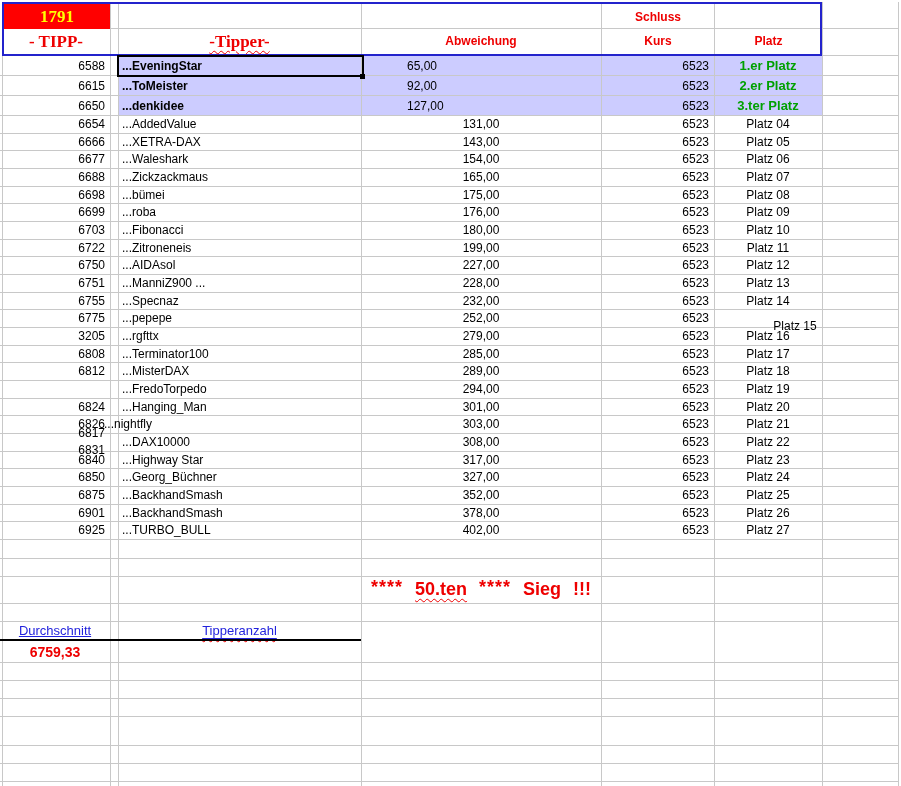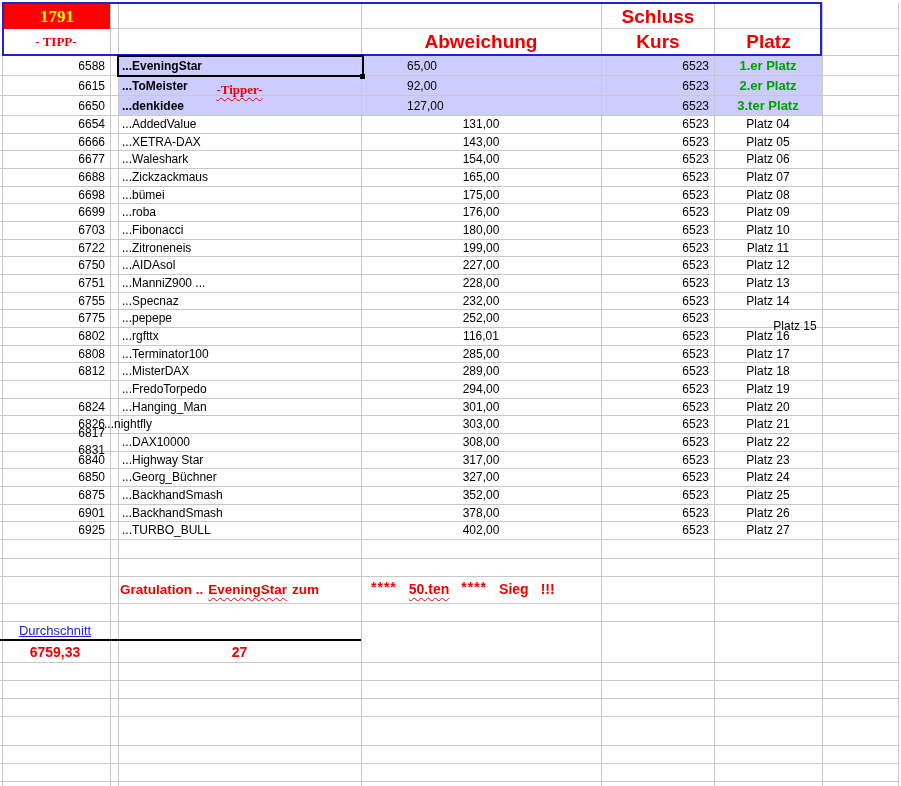--- a/index.html
+++ b/index.html
@@ -18,40 +18,40 @@
   .bold{font-weight:bold;}
   .green{color:var(--green);font-weight:bold;font-size:13px;}
   
   #hdr-box{position:absolute;left:2px;top:2px;width:820px;height:54px;border:2px solid var(--blue-border);
            box-sizing:border-box;z-index:3;background:transparent;}
   .hdr-cell{position:absolute;z-index:4;white-space:nowrap;box-sizing:border-box;}
   #game-no{left:4px;top:4px;width:106px;height:25px;background:var(--red-bg);color:var(--yellow);
            font-family:"Liberation Serif",serif;font-weight:bold;font-size:17px;text-align:center;line-height:25px;}
   #title{left:120px;top:3px;height:26px;line-height:27px;color:var(--title-blue);
          font-family:"Liberation Serif",serif;font-weight:bold;font-size:15px;}
-  .red-serif{color:var(--red-text);font-family:"Liberation Serif",serif;font-weight:bold;font-size:13px;text-align:center;}
-  .red-sans{color:var(--red-text);font-weight:bold;font-size:19px;text-align:center;}
+  .red-serif{color:var(--red-text);font-family:"Liberation Serif",serif;font-weight:bold;font-size:17px;text-align:center;}
+  .red-sans{color:var(--red-text);font-weight:bold;font-size:12px;text-align:center;}
   #th-tipp{left:2px;top:29px;width:108px;height:25px;line-height:25px;}
   #th-tipper{left:118px;top:29px;width:243px;height:25px;line-height:25px;}
   #th-abw{left:361px;top:29px;width:240px;height:25px;line-height:25px;}
   #th-schluss{left:602px;top:4px;width:112px;height:25px;line-height:26px;}
   #th-kurs{left:602px;top:29px;width:112px;height:25px;line-height:25px;}
   #th-platz{left:715px;top:29px;width:107px;height:25px;line-height:25px;}
   
   #sel{position:absolute;left:117px;top:55px;width:247px;height:22px;border:2px solid #000;
        box-sizing:border-box;z-index:5;}
   #sel-handle{position:absolute;left:360px;top:74px;width:5px;height:5px;background:#000;z-index:6;}
   
-  .wavy{text-decoration:underline wavy var(--red-text);text-decoration-thickness:1px;text-underline-offset:3px;margin-top:48px;}
+  .wavy{text-decoration:underline wavy var(--red-text);text-decoration-thickness:1px;text-underline-offset:3px;}
   .solid-u{text-decoration:underline;}
   
   .ovl{position:absolute;white-space:nowrap;z-index:2;box-sizing:border-box;}
   #grat-left{left:120px;top:576px;height:27px;line-height:27px;color:var(--red-text);font-weight:bold;font-size:13.5px;}
   #grat-left span{margin-right:5px;}
-  #grat-right{left:371px;top:576px;height:27px;line-height:27px;color:var(--red-text);font-weight:bold;font-size:14px;}
+  #grat-right{left:371px;top:576px;height:27px;line-height:27px;color:var(--red-text);font-weight:bold;font-size:18px;}
   #grat-right span{margin-right:12px;}
   .stars{position:relative;top:-2px;letter-spacing:1px;}
   #avg-label{left:0;top:621px;width:110px;height:19px;line-height:20px;text-align:center;
              color:var(--label-blue);font-size:13px;text-decoration:underline;}
   #count-label{left:118px;top:621px;width:243px;height:19px;line-height:20px;text-align:center;
                color:var(--label-blue);font-size:13px;}
   #stats-rule{position:absolute;left:0;top:639px;width:361px;height:2px;background:#000;z-index:3;}
   #avg-value{left:0;top:642px;width:110px;height:20px;line-height:20px;text-align:center;
              color:var(--red-text);font-weight:bold;font-size:14px;}
   #count-value{left:118px;top:642px;width:243px;height:20px;line-height:20px;text-align:center;
@@ -183,23 +183,23 @@
       <div class="cell num" style="left: 0px; top: 292.667px; width: 110px; height: 17.6667px; line-height: 17.6667px;">6755</div>
       <div class="cell name" style="left: 118px; top: 292.667px; width: 243px; height: 17.6667px; line-height: 17.6667px;">...Specnaz</div>
       <div class="cell abw" style="left: 361px; top: 292.667px; width: 240px; height: 17.6667px; line-height: 17.6667px;">232,00</div>
       <div class="cell kurs" style="left: 601px; top: 292.667px; width: 113px; height: 17.6667px; line-height: 17.6667px;">6523</div>
       <div class="cell platz" style="left: 714px; top: 292.667px; width: 108px; height: 17.6667px; line-height: 17.6667px;">Platz 14</div>
       <div class="cell num" style="left: 0px; top: 310.334px; width: 110px; height: 17.6667px; line-height: 17.6667px;">6775</div>
       <div class="cell name" style="left: 118px; top: 310.334px; width: 243px; height: 17.6667px; line-height: 17.6667px;">...pepepe</div>
       <div class="cell abw" style="left: 361px; top: 310.334px; width: 240px; height: 17.6667px; line-height: 17.6667px;">252,00</div>
       <div class="cell kurs" style="left: 601px; top: 310.334px; width: 113px; height: 17.6667px; line-height: 17.6667px;">6523</div>
       <div class="cell platz" style="left: 741px; top: 310.334px; width: 108px; height: 17.6667px; line-height: 17.6667px; margin-top: 8px;">Platz 15</div>
-      <div class="cell num" style="left: 0px; top: 328px; width: 110px; height: 17.6667px; line-height: 17.6667px;">6802</div>
+      <div class="cell num" style="left: 0px; top: 328px; width: 110px; height: 17.6667px; line-height: 17.6667px;">3205</div>
       <div class="cell name" style="left: 118px; top: 328px; width: 243px; height: 17.6667px; line-height: 17.6667px;">...rgfttx</div>
-      <div class="cell abw" style="left: 361px; top: 328px; width: 240px; height: 17.6667px; line-height: 17.6667px;">116,01</div>
+      <div class="cell abw" style="left: 361px; top: 328px; width: 240px; height: 17.6667px; line-height: 17.6667px;">279,00</div>
       <div class="cell kurs" style="left: 601px; top: 328px; width: 113px; height: 17.6667px; line-height: 17.6667px;">6523</div>
       <div class="cell platz" style="left: 714px; top: 328px; width: 108px; height: 17.6667px; line-height: 17.6667px;">Platz 16</div>
       <div class="cell num" style="left: 0px; top: 345.667px; width: 110px; height: 17.6667px; line-height: 17.6667px;">6808</div>
       <div class="cell name" style="left: 118px; top: 345.667px; width: 243px; height: 17.6667px; line-height: 17.6667px;">...Terminator100</div>
       <div class="cell abw" style="left: 361px; top: 345.667px; width: 240px; height: 17.6667px; line-height: 17.6667px;">285,00</div>
       <div class="cell kurs" style="left: 601px; top: 345.667px; width: 113px; height: 17.6667px; line-height: 17.6667px;">6523</div>
       <div class="cell platz" style="left: 714px; top: 345.667px; width: 108px; height: 17.6667px; line-height: 17.6667px;">Platz 17</div>
       <div class="cell num" style="left: 0px; top: 363.334px; width: 110px; height: 17.6667px; line-height: 17.6667px;">6812</div>
       <div class="cell name" style="left: 118px; top: 363.334px; width: 243px; height: 17.6667px; line-height: 17.6667px;">...MisterDAX</div>
       <div class="cell abw" style="left: 361px; top: 363.334px; width: 240px; height: 17.6667px; line-height: 17.6667px;">289,00</div>
@@ -257,25 +257,22 @@
   <div class="hdr-cell red-serif" id="th-tipp">- TIPP-</div>
   <div class="hdr-cell red-serif wavy" id="th-tipper">-Tipper-</div>
   <div class="hdr-cell red-sans" id="th-abw">Abweichung</div>
   <div class="hdr-cell red-sans" id="th-schluss">Schluss</div>
   <div class="hdr-cell red-sans" id="th-kurs">Kurs</div>
   <div class="hdr-cell red-sans" id="th-platz">Platz</div>
 
   <div id="sel"></div>
   <div id="sel-handle"></div>
 
-  <div class="ovl" id="grat-left">
-    <span>Gratulation ..</span><span class="wavy">EveningStar</span><span>zum</span>
-  </div>
   <div class="ovl" id="grat-right">
     <span class="stars">****</span><span class="wavy">50.ten</span><span class="stars">****</span><span>Sieg</span><span>!!!</span>
   </div>
 
   <div class="ovl" id="avg-label">Durchschnitt</div>
+  <div class="ovl wavy" id="count-label"><span class="solid-u">Tipperanzahl</span></div>
   <div id="stats-rule"></div>
   <div class="ovl" id="avg-value">6759,33</div>
-  <div class="ovl" id="count-value">27</div>
 
 </div>
 
 </body></html>

